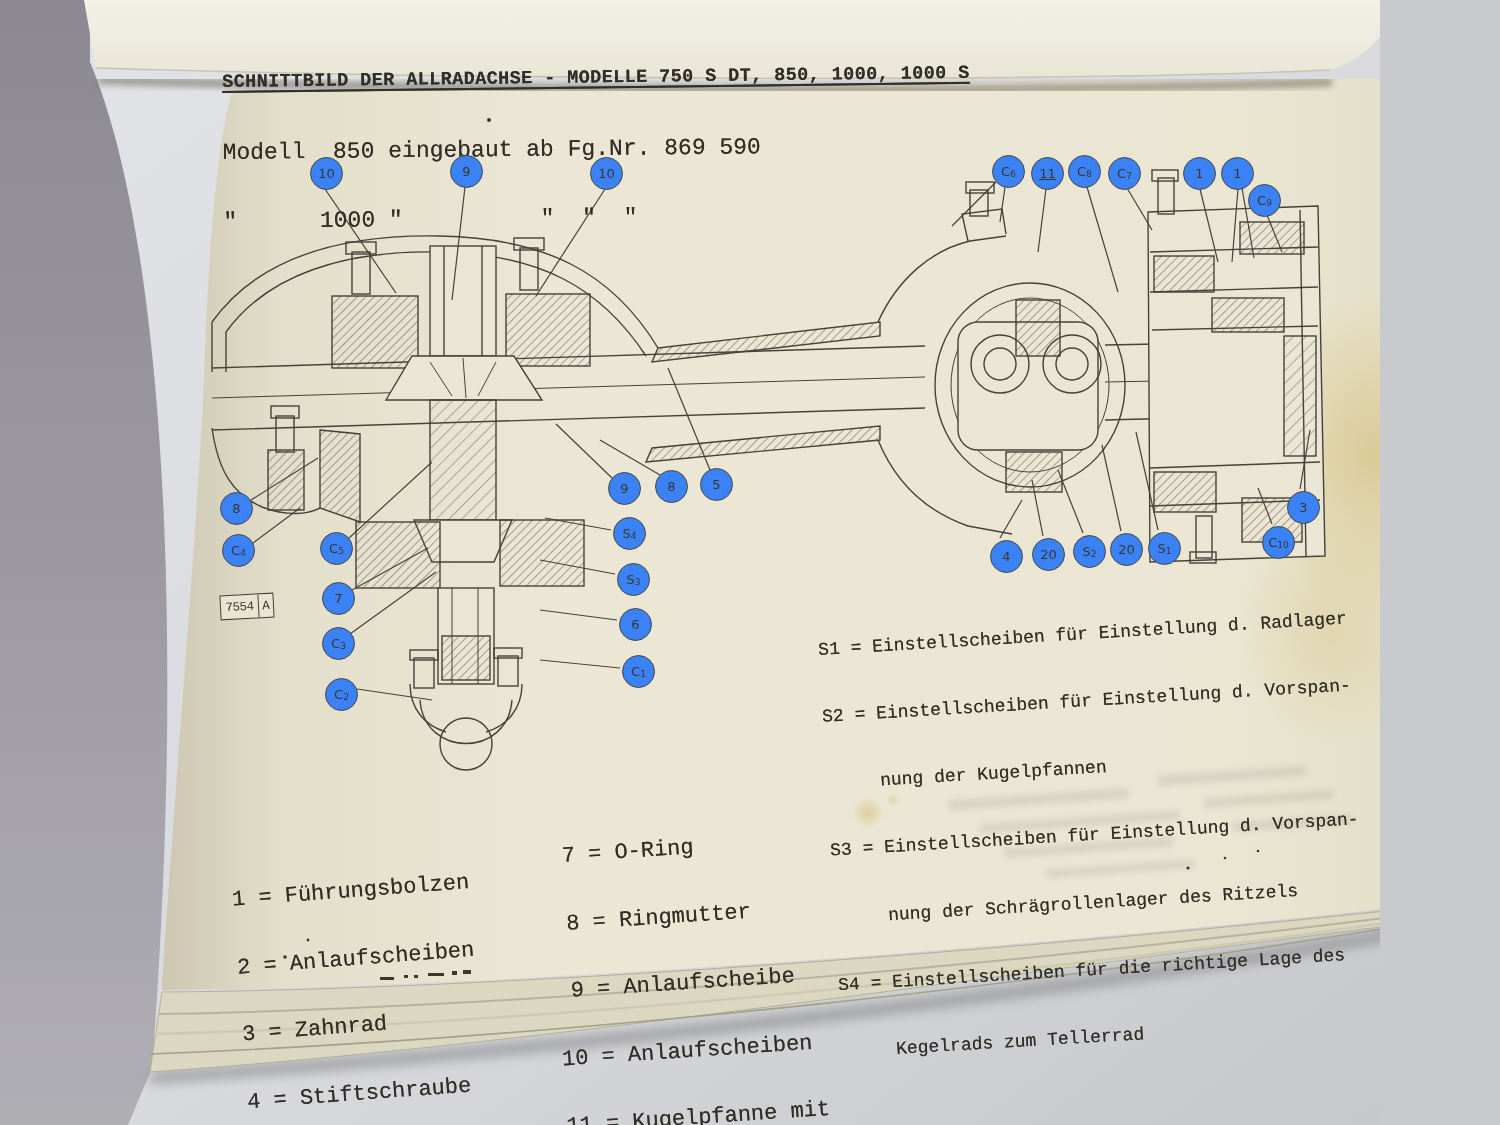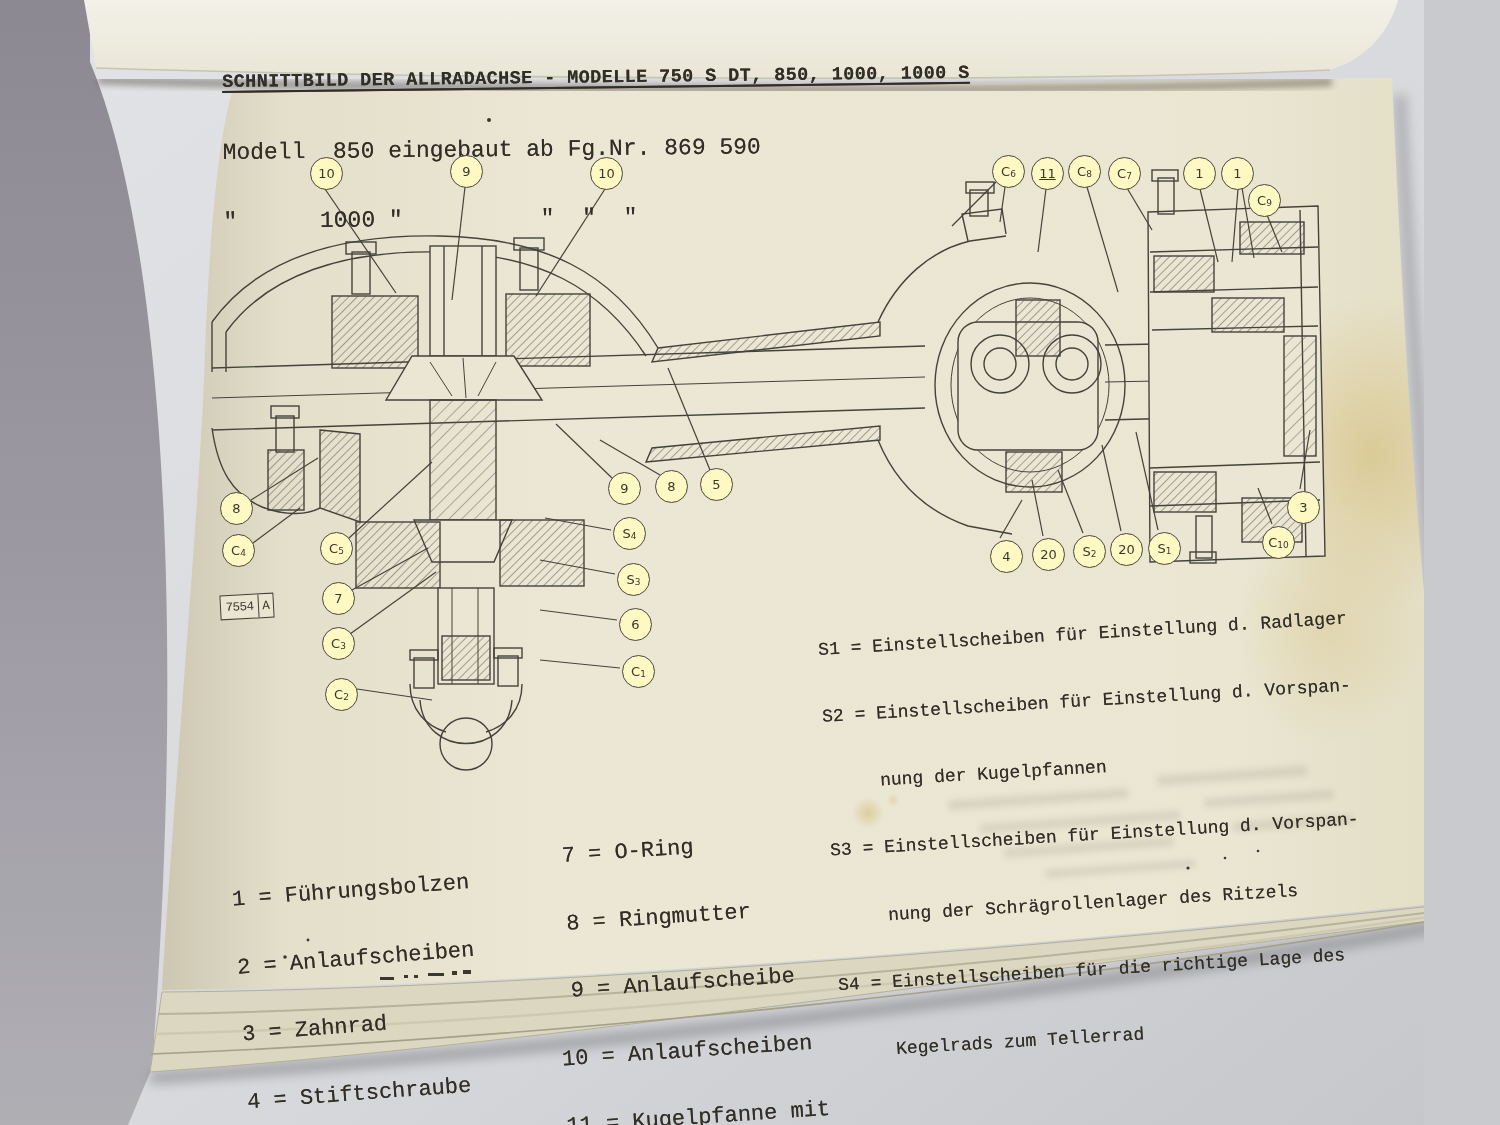--- a/index.html
+++ b/index.html
@@ -1,29 +1,29 @@
 <!DOCTYPE html>
 <html><head>
 <meta charset="utf-8">
 <style>
   html,body{margin:0;padding:0;background:#c9cacd;}
   .scene{position:relative;width:1380px;height:1125px;overflow:hidden;
-         font-family:"Liberation Mono","DejaVu Sans Mono",monospace;color:#312e27;padding-left:44px;}
+         font-family:"Liberation Mono","DejaVu Sans Mono",monospace;color:#312e27;}
   .scene svg{position:absolute;left:0;top:0;}
   .txt{position:absolute;white-space:pre;text-shadow:0 0 .6px rgba(45,40,28,.75);}
   .title{font-size:18.5px;font-weight:bold;letter-spacing:.4px;
          text-decoration:underline;text-underline-offset:4px;text-decoration-thickness:1.5px;
          transform:rotate(-.7deg);transform-origin:left top;}
   .modelblock{font-size:23px;line-height:23px;transform:rotate(-.6deg);transform-origin:left top;}
   .sblock{font-size:18px;line-height:22.4px;transform:rotate(-3.4deg);transform-origin:left top;}
   .legend{font-size:22px;line-height:22.5px;}
   .legend.left{transform:rotate(-4.3deg);transform-origin:left top;}
   .legend.right{transform:rotate(-3.8deg);transform-origin:left top;}
   .co{position:absolute;width:31px;height:31px;border:1.7px solid #4a463e;border-radius:50%;
-      background:#fef9c3;display:flex;align-items:center;justify-content:center;
+      background:#3b82f6;display:flex;align-items:center;justify-content:center;
       font-family:"DejaVu Sans",sans-serif;font-size:13px;color:#3a372f;line-height:1;}
   .co .sub{font-size:9px;margin-top:6px;}
   .figbox{position:absolute;left:220px;top:594px;width:52px;height:23px;border:1.7px solid #43403a;
           background:#e9e5d1;display:flex;align-items:stretch;transform:rotate(-3deg);
           font-size:12.5px;color:#3a372f;}
   .figbox .num{flex:1;display:flex;align-items:center;justify-content:center;letter-spacing:-0.5px;}
   .figbox .sfx{width:14px;border-left:1.5px solid #43403a;display:flex;align-items:center;justify-content:center;}
 </style>
 </head>
 <body>

